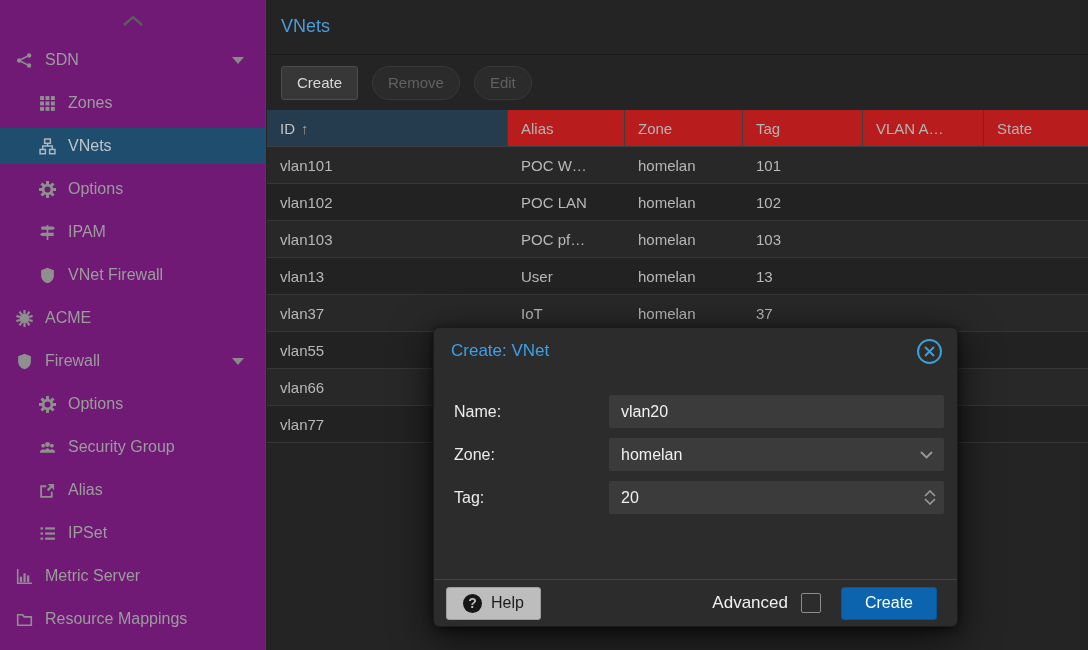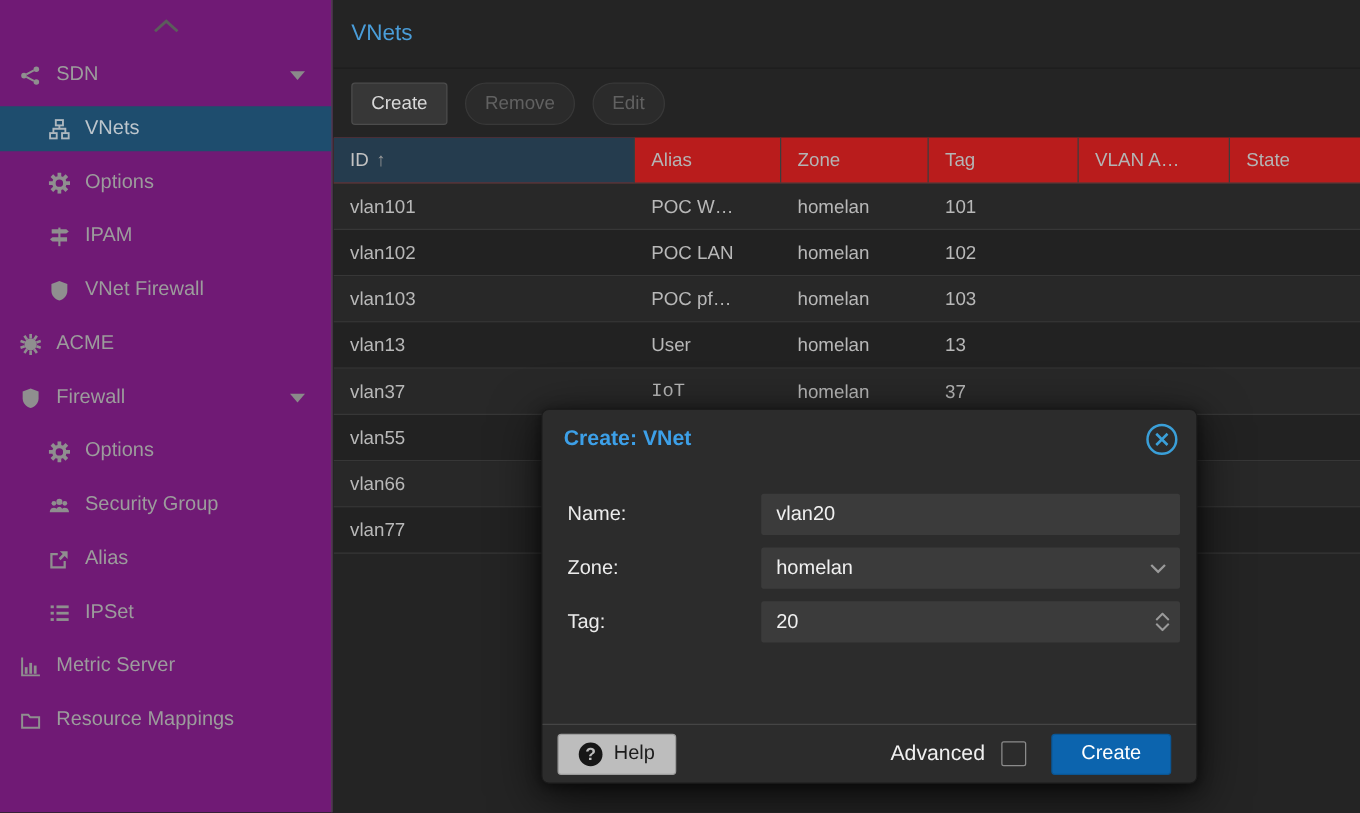--- a/index.html
+++ b/index.html
@@ -52,21 +52,21 @@
   .grid-row.odd{background:#282828;}
   .grid-row.even{background:#222222;text-align:center;}
   .gr-cell{box-sizing:border-box;display:flex;align-items:center;padding-left:13px;font-size:15px;color:#b8b8b8;overflow:hidden;white-space:nowrap;}
   
   .modal{
     position:absolute;left:433px;top:327px;width:525px;height:300px;
     background:#2c2c2c;border-radius:6px;border:1px solid #1b1b1b;box-sizing:border-box;
     box-shadow:0 10px 40px rgba(0,0,0,.7), 0 2px 10px rgba(0,0,0,.5);
     z-index:10;
   }
-  .modal-title-row{height:46px;display:flex;align-items:center;padding:0 14px 0 17px;font-weight:bold;}
+  .modal-title-row{height:46px;display:flex;align-items:center;padding:0 14px 0 17px;}
   .modal-title{font-size:17px;color:#3da0e8;flex:1;}
   .close{width:28px;height:28px;display:flex;align-items:center;justify-content:center;cursor:pointer;color:#3a9fd8;}
   .form{padding:21px 0 0 0;}
   .frow{display:flex;align-items:center;height:33px;margin-bottom:10px;padding-left:20px;}
   .flabel{width:155px;font-size:16px;color:#ececec;}
   .fwrap{position:relative;width:335px;height:33px;}
   .finput{
     width:100%;height:33px;box-sizing:border-box;border:none;border-radius:2px;
     background:#3b3b3b;color:#f0f0f0;font-size:16px;padding:12px 12px;outline:none;
     font-family:inherit;display:flex;align-items:center;
@@ -112,20 +112,36 @@
               <g fill="currentColor">
                 <circle cx="3" cy="8" r="2.1"></circle>
                 <circle cx="12.3" cy="3.2" r="2.1"></circle>
                 <circle cx="12.3" cy="12.8" r="2.1"></circle>
               </g>
               <path d="M4.8 7.1 10.4 4.1M4.8 8.9l5.6 3" stroke="currentColor" stroke-width="1.5" fill="none"></path>
             </svg>
           </span>
           <span class="slabel">SDN</span>
           <span class="caret"></span>
+        </div>
+        <div class="side-item lvl1">
+          <span class="sicon">
+            <svg viewBox="0 0 16 16" fill="currentColor">
+              <rect x="1" y="1" width="3.7" height="3.7"></rect>
+              <rect x="6.1" y="1" width="3.7" height="3.7"></rect>
+              <rect x="11.2" y="1" width="3.7" height="3.7"></rect>
+              <rect x="1" y="6.1" width="3.7" height="3.7"></rect>
+              <rect x="6.1" y="6.1" width="3.7" height="3.7"></rect>
+              <rect x="11.2" y="6.1" width="3.7" height="3.7"></rect>
+              <rect x="1" y="11.2" width="3.7" height="3.7"></rect>
+              <rect x="6.1" y="11.2" width="3.7" height="3.7"></rect>
+              <rect x="11.2" y="11.2" width="3.7" height="3.7"></rect>
+            </svg>
+          </span>
+          <span class="slabel">Zones</span>
         </div>
         <div class="side-item lvl1 selected">
           <span class="sicon">
             <svg viewBox="0 0 16 16" fill="none" stroke="currentColor" stroke-width="1.4">
               <rect x="5.3" y="1" width="5.4" height="4"></rect>
               <path d="M8 5v2.5M3.5 10.5V7.5h9v3"></path>
               <rect x="1" y="10.8" width="5" height="4"></rect>
               <rect x="10" y="10.8" width="5" height="4"></rect>
             </svg>
           </span>
@@ -330,21 +346,21 @@
           <div class="grid-row even">
             <div class="gr-cell" style="width: 241px;">vlan13</div>
             <div class="gr-cell" style="width: 117px;">User</div>
             <div class="gr-cell" style="width: 118px;">homelan</div>
             <div class="gr-cell" style="width: 120px;">13</div>
             <div class="gr-cell" style="width: 121px;"></div>
             <div class="gr-cell" style="width: 104px; flex: 1 1 0%;"></div>
           </div>
           <div class="grid-row odd">
             <div class="gr-cell" style="width: 241px;">vlan37</div>
-            <div class="gr-cell" style="width: 117px; font-family: Liberation Mono, monospace;">IoT</div>
+            <div class="gr-cell" style="width: 117px;">IoT</div>
             <div class="gr-cell" style="width: 118px;">homelan</div>
             <div class="gr-cell" style="width: 120px;">37</div>
             <div class="gr-cell" style="width: 121px;"></div>
             <div class="gr-cell" style="width: 104px; flex: 1 1 0%;"></div>
           </div>
           <div class="grid-row even">
             <div class="gr-cell" style="width: 241px;">vlan55</div>
             <div class="gr-cell" style="width: 117px;"></div>
             <div class="gr-cell" style="width: 118px;"></div>
             <div class="gr-cell" style="width: 120px;"></div>

